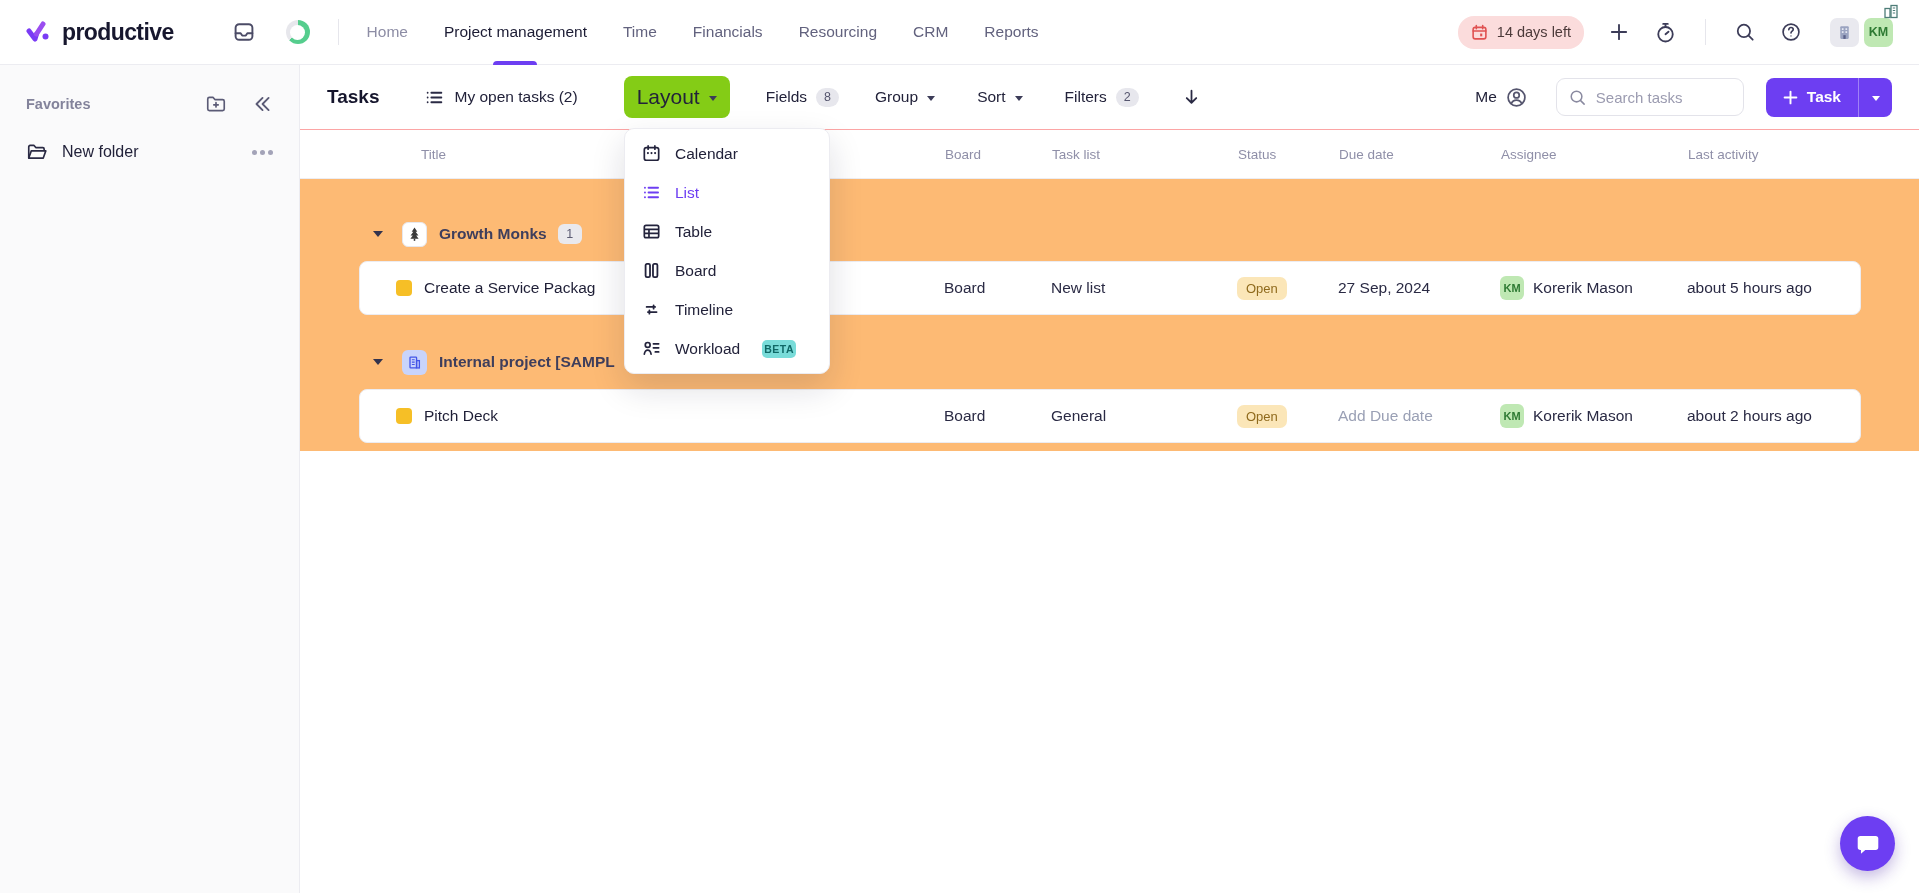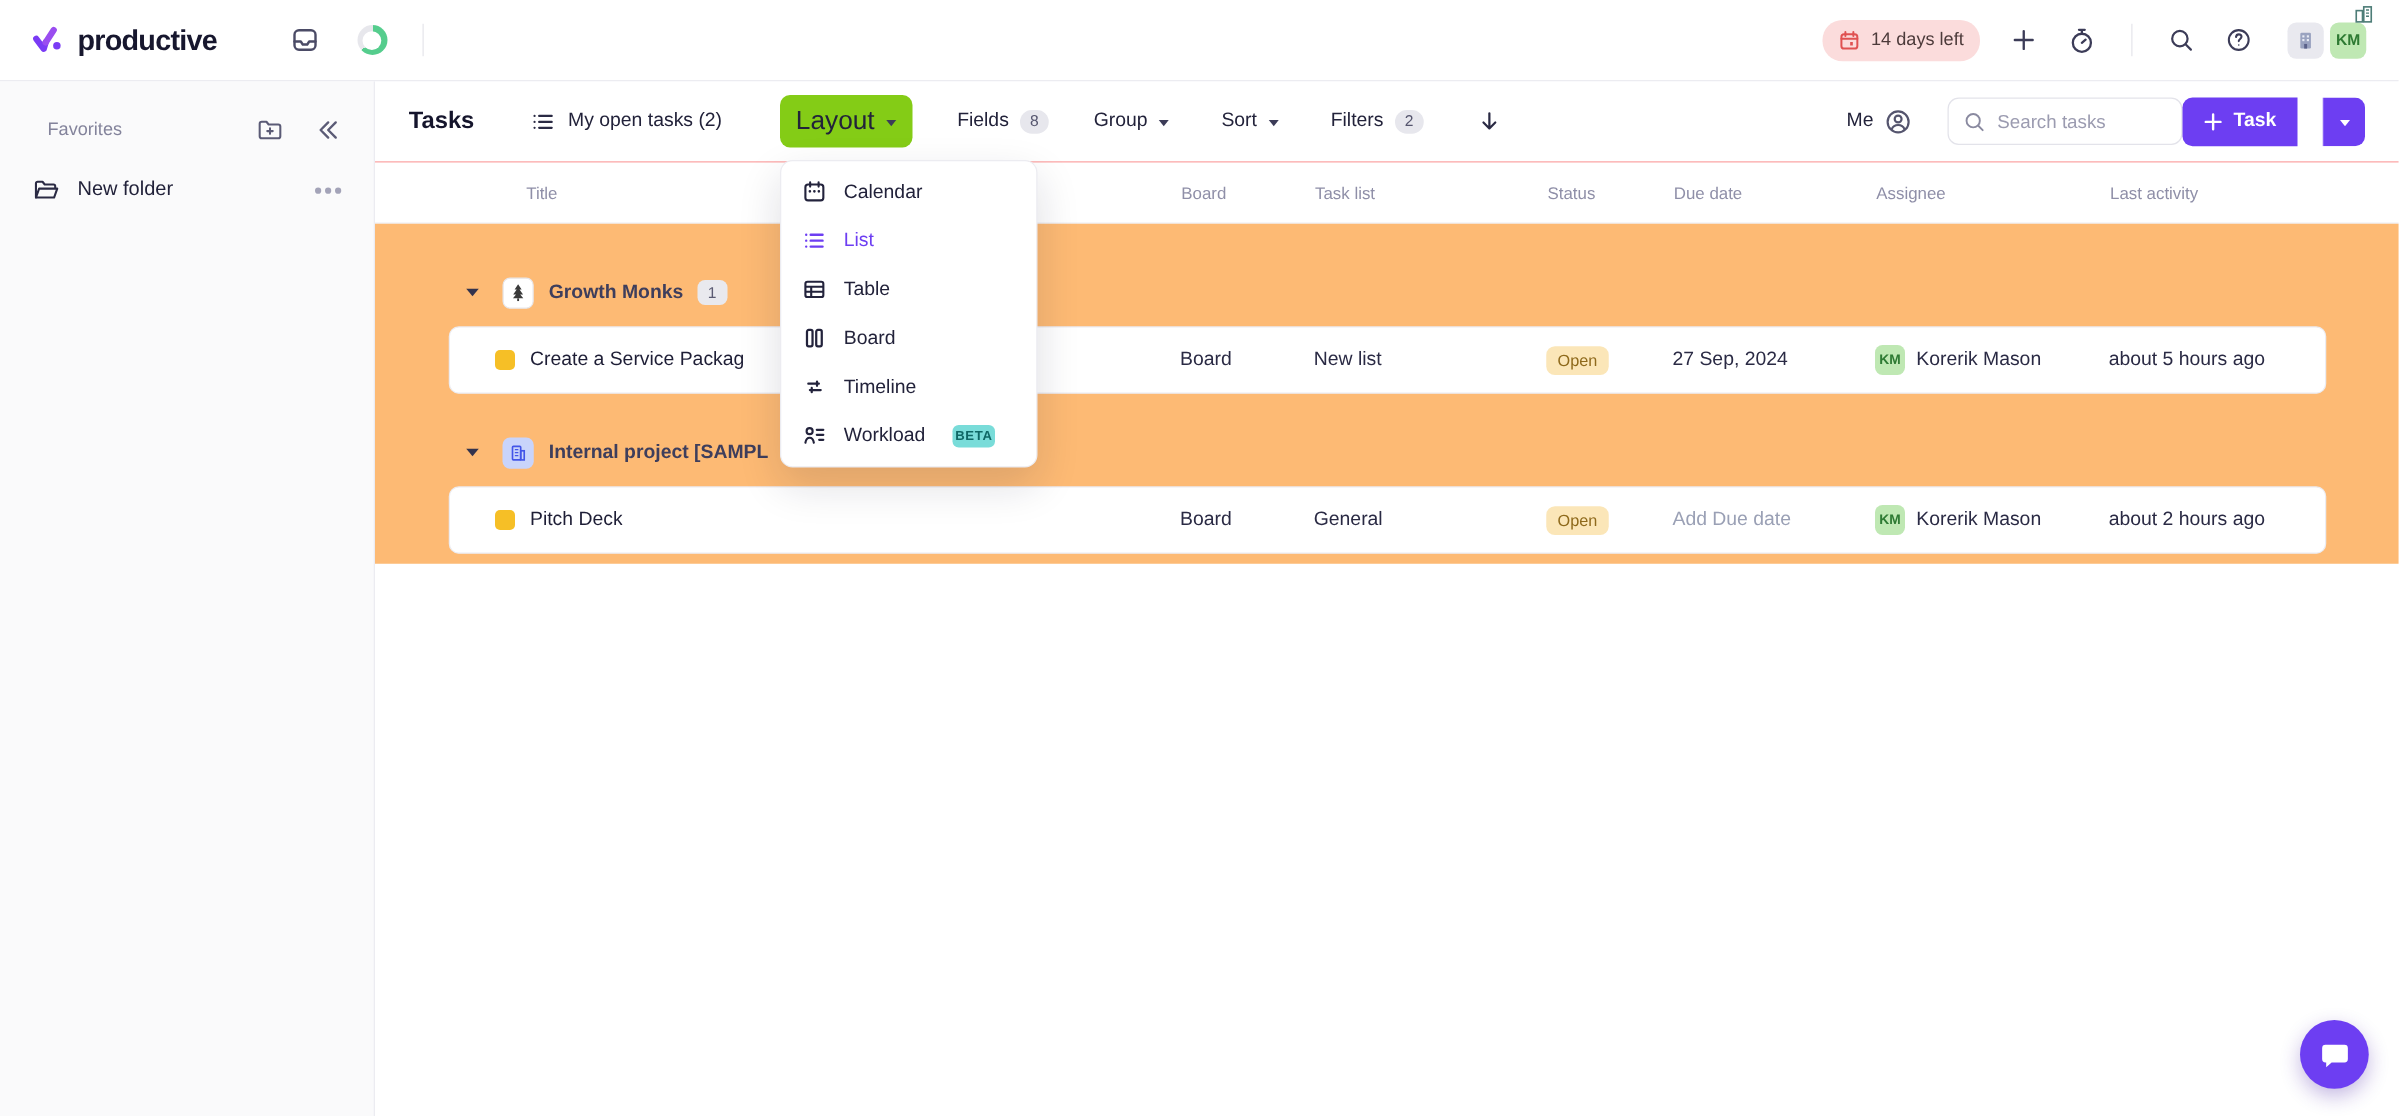--- a/index.html
+++ b/index.html
@@ -29,21 +29,21 @@
   .avatar-stack { display:flex; align-items:center; gap:5px; position:relative; margin-left:4px; }
   .org-avatar { width:29px; height:29px; border-radius:7px; background:#e9e9ef; display:flex; align-items:center; justify-content:center; cursor:pointer; }
   .user-avatar { width:29px; height:29px; border-radius:7px; background:#bfe8b3; color:#2e7a33; font-size:12.5px; font-weight:700;
           display:flex; align-items:center; justify-content:center; cursor:pointer; }
   .mini-org { position:absolute; top:-14px; right:-6px; }
 
   
   .app-body { display:flex; height:828px; }
   .sidebar { width:300px; background:#fafafb; border-right:1px solid #ececf1; padding-top:24px; flex:none; }
   .sb-head { display:flex; align-items:center; padding:0 26px; height:30px; }
-  .sb-title { font-size:14.5px; font-weight:400; color:#83839b;margin-left:12px; }
+  .sb-title { font-size:14.5px; font-weight:700; color:#83839b; }
   .sb-head-icons { margin-left:auto; display:flex; align-items:center; gap:24px; }
   .sb-item { display:flex; align-items:center; gap:14px; padding:0 26px; height:42px; margin-top:12px; cursor:pointer; }
   .sb-item-label { font-size:16px; color:#22223a; }
   .sb-dots { margin-left:auto; display:flex; gap:3px; }
   .sb-dots i { width:5px; height:5px; border-radius:50%; background:#a3a3b8; }
 
   .main { flex:1; display:flex; flex-direction:column; background:#fff; min-width:0; }
 
   
   .toolbar { height:65px; flex:none; display:flex; align-items:center; padding:0 27px; border-bottom:1px solid #fca5a5; }
@@ -54,21 +54,21 @@
   .tb-ctl { display:flex; align-items:center; gap:9px; font-size:15.5px; color:#22223a; cursor:pointer; }
   .ml36 { margin-left:36px; } .ml42 { margin-left:42px; }
   .caret { width:0; height:0; border-left:4.5px solid transparent; border-right:4.5px solid transparent; border-top:5.5px solid #3c3c58; margin-top:2px; }
   .count-pill { background:#e7e7ed; color:#55556e; font-size:12.5px; border-radius:10px; padding:2.5px 8px; }
   .spacer { flex:1; }
   .me { display:flex; align-items:center; gap:8px; font-size:15.5px; color:#22223a; cursor:pointer; }
   .search-box { margin-left:28px; width:188px; height:38px; border:1px solid #e3e3ea; border-radius:9px;
           display:flex; align-items:center; gap:9px; padding:0 11px; background:#fff; }
   .search-box input { border:none; outline:none; width:130px; font-size:15px; color:#ef4444; background:transparent; font-family:inherit; }
   .search-box input::placeholder { color:#9b9bb0; }
-  .task-split { display:flex; height:39px; cursor:pointer;gap:20px; }
+  .task-split { margin-left:22px; display:flex; height:39px; cursor:pointer; }
   .task-main { display:flex; align-items:center; gap:9px; background:#6d3ef2; color:#fff; font-size:15.5px; font-weight:600;
           padding:0 17px; border-radius:8px 0 0 8px; }
   .task-caret { width:34px; background:#6d3ef2; border-left:1px solid rgba(255,255,255,.35); border-radius:0 8px 8px 0;
           display:flex; align-items:center; justify-content:center; }
   .task-caret .caret { border-top-color:#fff; }
 
   
   .thead { height:49px; flex:none; display:grid; grid-template-columns:1fr 107px 186px 101px 162px 187px 173px;
           align-items:center; padding:0 58px 0 59px; border-bottom:1px solid #ededf2; }
   .th { font-size:13.5px; color:#8f8fa8; }
@@ -126,20 +126,29 @@
     <span class="tb-icon inbox-wrap">
       <svg width="24" height="24" viewBox="0 0 20 20" fill="none" stroke="#4b4b66" stroke-width="1.6" stroke-linecap="round" stroke-linejoin="round">
         <rect x="3" y="3.5" width="14" height="13" rx="3"></rect>
         <path d="M3 11h4.2l1.3 2h3l1.3-2H17"></path>
       </svg>
     </span>
 
     <span class="ring"></span>
     <span class="tb-divider"></span>
 
+    <div class="nav">
+      <span class="nav-item first">Home</span>
+      <span class="nav-item active">Project management</span>
+      <span class="nav-item">Time</span>
+      <span class="nav-item">Financials</span>
+      <span class="nav-item">Resourcing</span>
+      <span class="nav-item">CRM</span>
+      <span class="nav-item">Reports</span>
+    </div>
 
     <div class="tb-right">
       <div class="trial-badge">
         <svg width="17" height="17" viewBox="0 0 16 16" fill="none" stroke="#e05252" stroke-width="1.5" stroke-linecap="round">
           <rect x="2" y="3.2" width="12" height="10.8" rx="2"></rect>
           <path d="M5 1.5v3M11 1.5v3M2 6.6h12"></path>
           <path d="M8.6 9h2v2.6h-2z" fill="#e05252" stroke="none"></path>
         </svg>
         <span>14 days left</span>
       </div>

